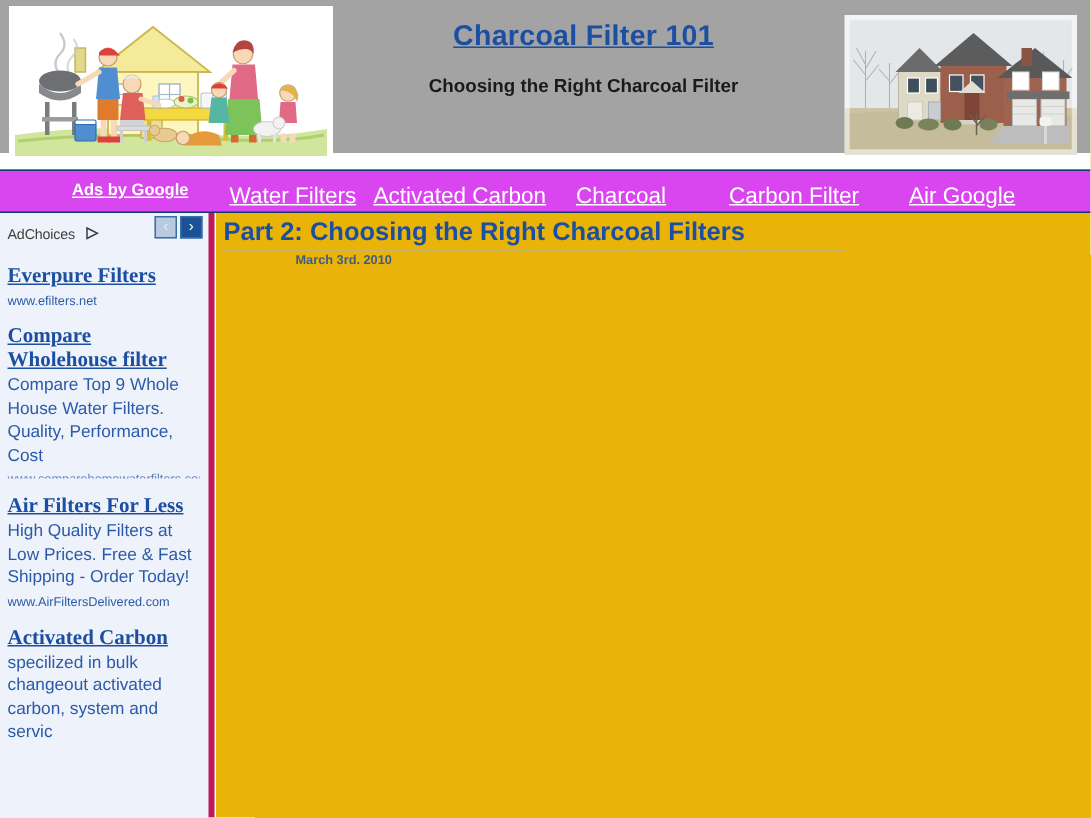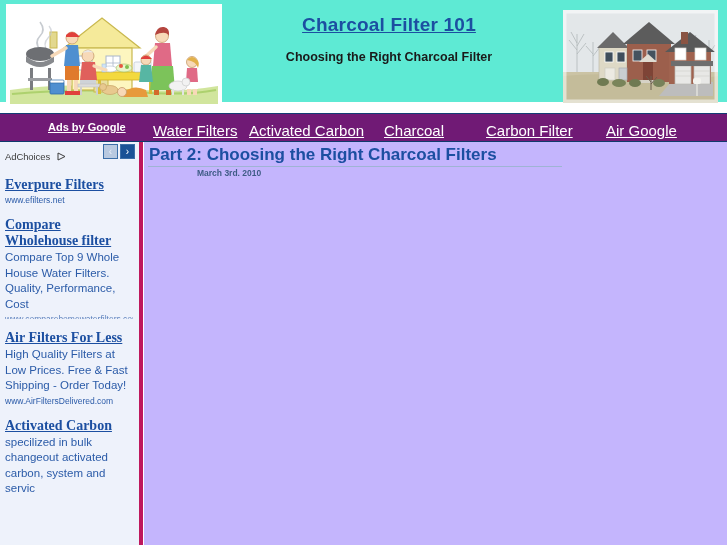--- a/index.html
+++ b/index.html
@@ -14,21 +14,21 @@
     font-family: "Liberation Sans", sans-serif;
     position: relative;
   }
 
   
   #header {
     position: absolute;
     left: 0; top: 0;
     width: 727px;
     height: 102px;
-    background: #5eead4;
+    background: #a3a3a3;
   }
 
   
   #banner-illustration {
     position: absolute;
     left: 6px; top: 4px;
     width: 216px;
     height: 106px;
     overflow: hidden;
   }
@@ -67,21 +67,21 @@
     background: #cfd6d8;
   }
   #header-photo svg { display: block; }
 
   
   #nav-bar {
     position: absolute;
     left: 0; top: 113px;
     width: 727px;
     height: 29px;
-    background: #701a75;
+    background: #d946ef;
     border-top: 1px solid #123d74;
     border-bottom: 1px solid #10396d;
     box-sizing: border-box;
   }
   .nav-link {
     position: absolute;
     top: 8px;
     font-size: 15px;
     color: #ffffff;
     text-decoration: underline;
@@ -165,21 +165,21 @@
     overflow: hidden;
     opacity: 0.75;
   }
 
   
   #main {
     position: absolute;
     left: 144px; top: 142px;
     width: 583px;
     height: 403px;
-    background: #c4b5fd;
+    background: #eab308;
   }
   #article-title {
     position: absolute;
     left: 5px; top: 3px;
     font-size: 17px;
     font-weight: bold;
     color: #1c4fa1;
     white-space: nowrap;
   }
   #title-rule {

